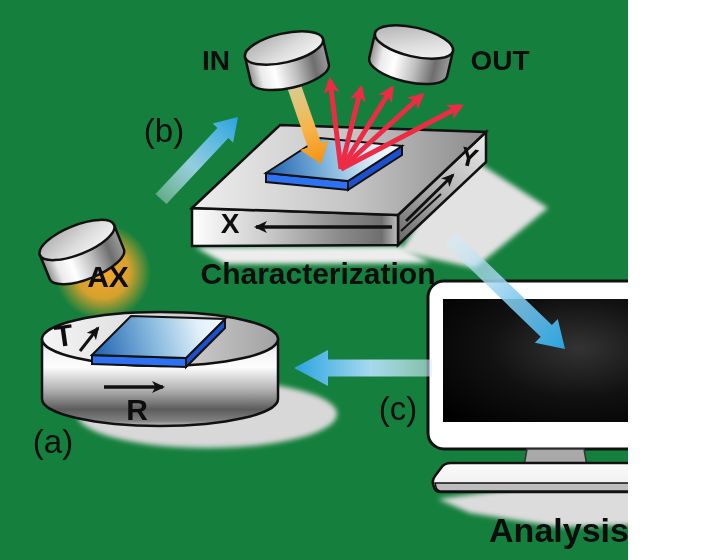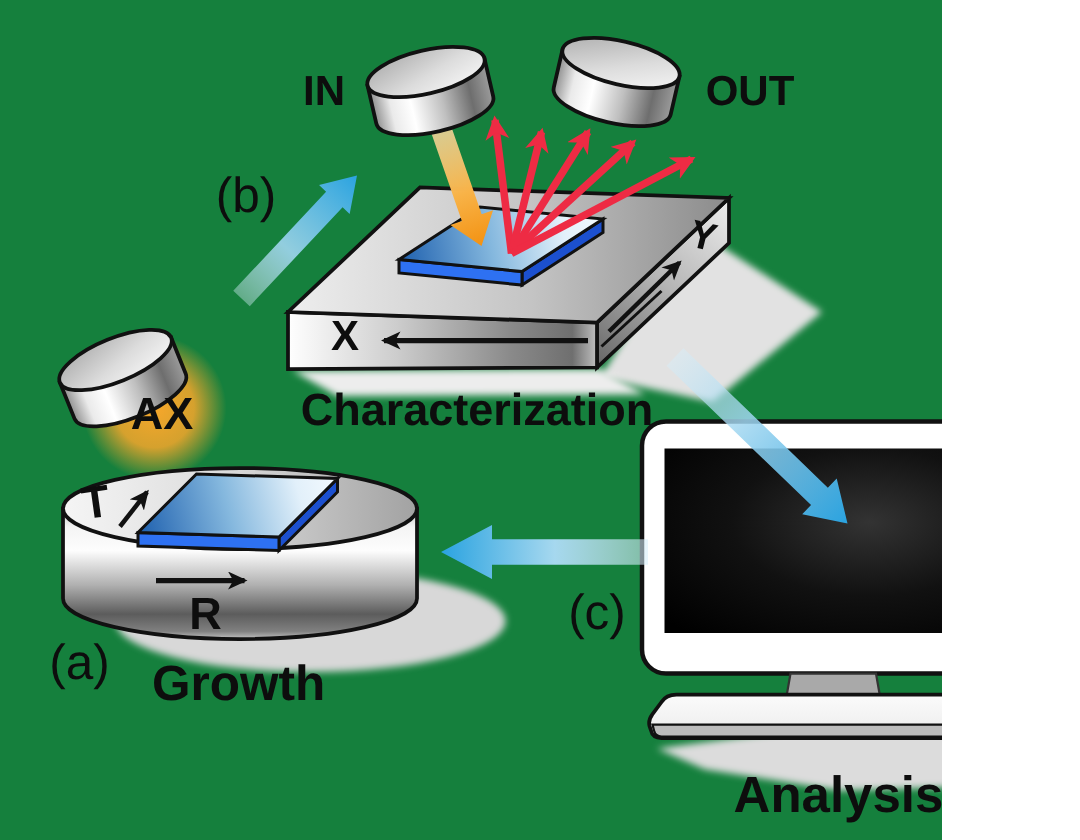--- a/index.html
+++ b/index.html
@@ -193,17 +193,16 @@
 <div class="lbl" style="left:216px;top:61px;font-size:28px;">IN</div>
 <div class="lbl" style="left:500px;top:61px;font-size:28px;">OUT</div>
 <div class="lbl panel" style="left:164px;top:130px;font-size:33px;">(b)</div>
 <div class="lbl" style="left:318px;top:274px;font-size:30px;">Characterization</div>
 <div class="lbl" style="left:230px;top:224px;font-size:28px;">X</div>
 <div class="lbl rot14" style="left:469px;top:157px;font-size:26px;">Y</div>
 <div class="lbl" style="left:108px;top:277px;font-size:30px;">AX</div>
 <div class="lbl rotm8" style="left:64px;top:336px;font-size:30px;">T</div>
 <div class="lbl" style="left:137px;top:410px;font-size:30px;">R</div>
 <div class="lbl panel" style="left:53px;top:441px;font-size:33px;">(a)</div>
-<div class="lbl" style="left:159px;top:455px;font-size:33px;">Growth</div>
 <div class="lbl panel" style="left:398px;top:408px;font-size:33px;">(c)</div>
 <div class="lbl" style="left:559px;top:517px;font-size:34px;margin-top:13px;">Analysis</div>
 
 </div>
 
 </body></html>

